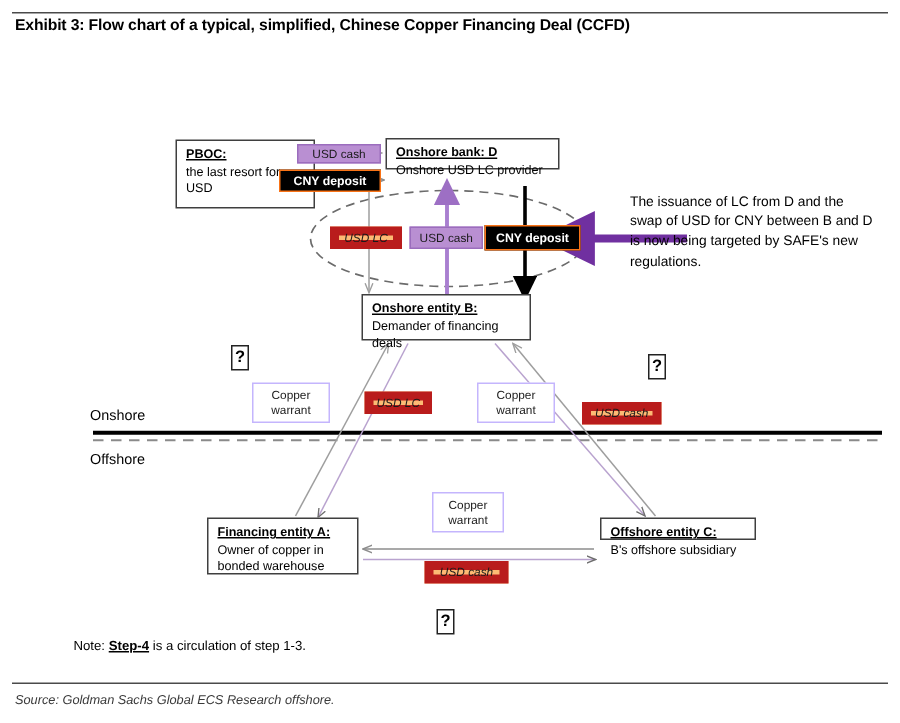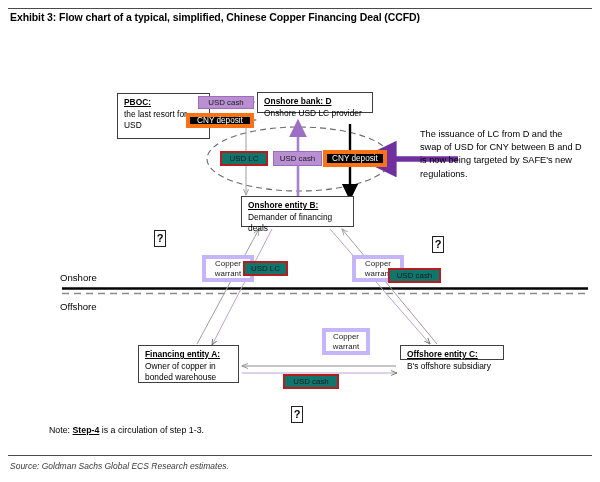--- a/index.html
+++ b/index.html
@@ -49,23 +49,23 @@
   #box-entity-c{left:400px;top:345px;width:104px;height:15px;}
 
   
   .tag{
     position:absolute;box-sizing:border-box;
     display:flex;align-items:center;justify-content:center;
     text-align:center;font-size:7.9px;line-height:10px;
     z-index:8;
   }
   .tag.purplefill{background:#b98fd2;border:1px solid #9b6dbd;color:#1a1a1a;}
-  .tag.blackfill{background:#000;border:4px solid #f97316;color:#fff;font-weight:normal;}
-  .tag.whitepurple{background:#0f766e;border:2px solid #b91c1c;color:#1a1a1a;}
-  .tag.whitegrey{background:#fff;border:4px solid #c4b5fd;color:#1a1a1a;margin-left:34px;}
+  .tag.blackfill{background:#000;border:1px solid #f97316;color:#fff;font-weight:bold;}
+  .tag.whitepurple{background:#fdba74;border:6px solid #b91c1c;color:#1a1a1a;font-style:italic;}
+  .tag.whitegrey{background:#fff;border:1px solid #c4b5fd;color:#1a1a1a;}
 
   #tag-usd-cash-top{left:198px;top:96px;width:56px;height:13px;}
   #tag-cny-deposit-top{left:186px;top:113px;width:68px;height:15px;font-size:8.2px;}
   #tag-usd-lc-ell{left:220px;top:151px;width:48px;height:15px;}
   #tag-usd-cash-ell{left:273px;top:151px;width:49px;height:15px;}
   #tag-cny-deposit-ell{left:323px;top:150px;width:64px;height:17px;font-size:8.2px;}
 
   #tag-copper-1{left:168px;top:255px;width:52px;height:27px;}
   #tag-usd-lc-mid{left:243px;top:261px;width:45px;height:15px;}
   #tag-copper-2{left:318px;top:255px;width:52px;height:27px;}
@@ -202,15 +202,15 @@
   <div class="zone" id="zone-offshore">Offshore</div>
 
   <div id="annotation">The issuance of LC from D and the swap of USD for CNY between B and D is now being targeted by SAFE's new regulations.</div>
 
   <div style="position:absolute;left:49px;top:425px;font-size:8.8px;z-index:7;">
     <span>Note: </span><span style="font-weight:bold;text-decoration:underline;">Step-4</span><span> is a circulation of step 1-3.</span>
   </div>
 
   <div class="rule" id="rule-bottom"></div>
 
-  <div id="source-line">Source: Goldman Sachs Global ECS Research estimates.</div>
+  <div id="source-line">Source: Goldman Sachs Global ECS Research offshore.</div>
 
 </div>
 
 </body></html>

